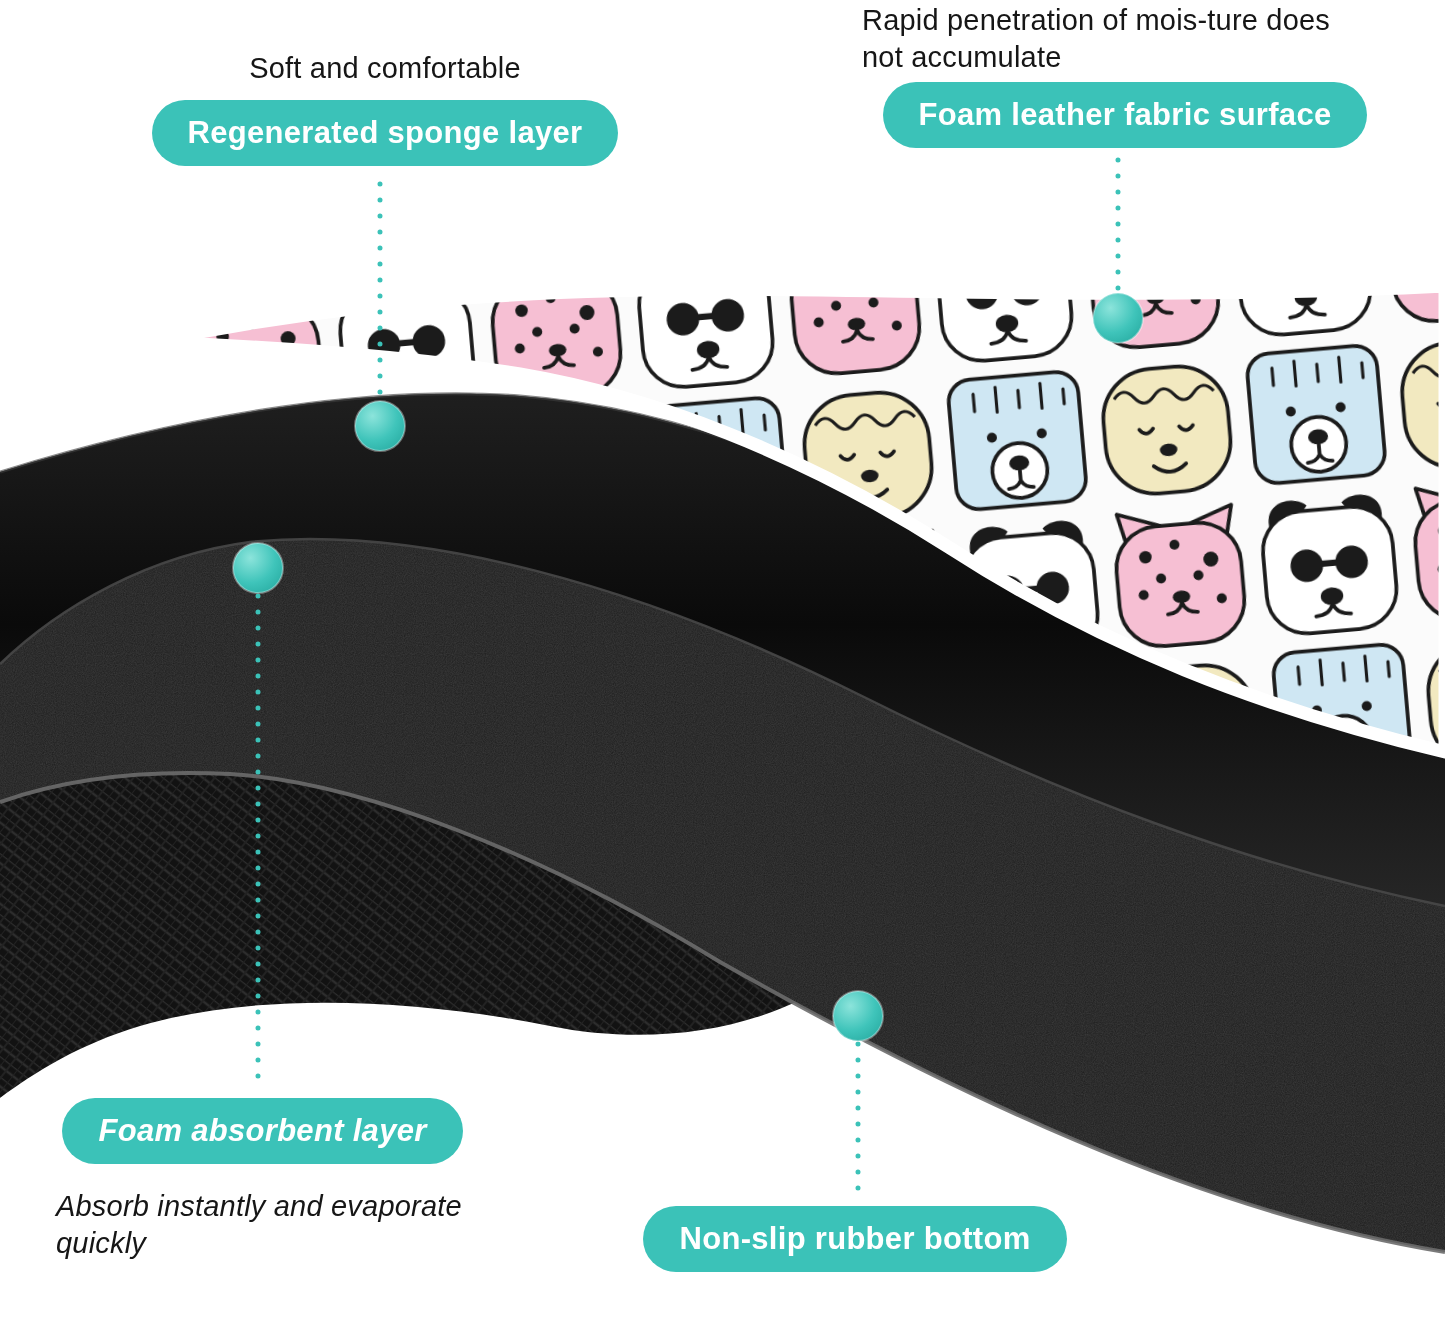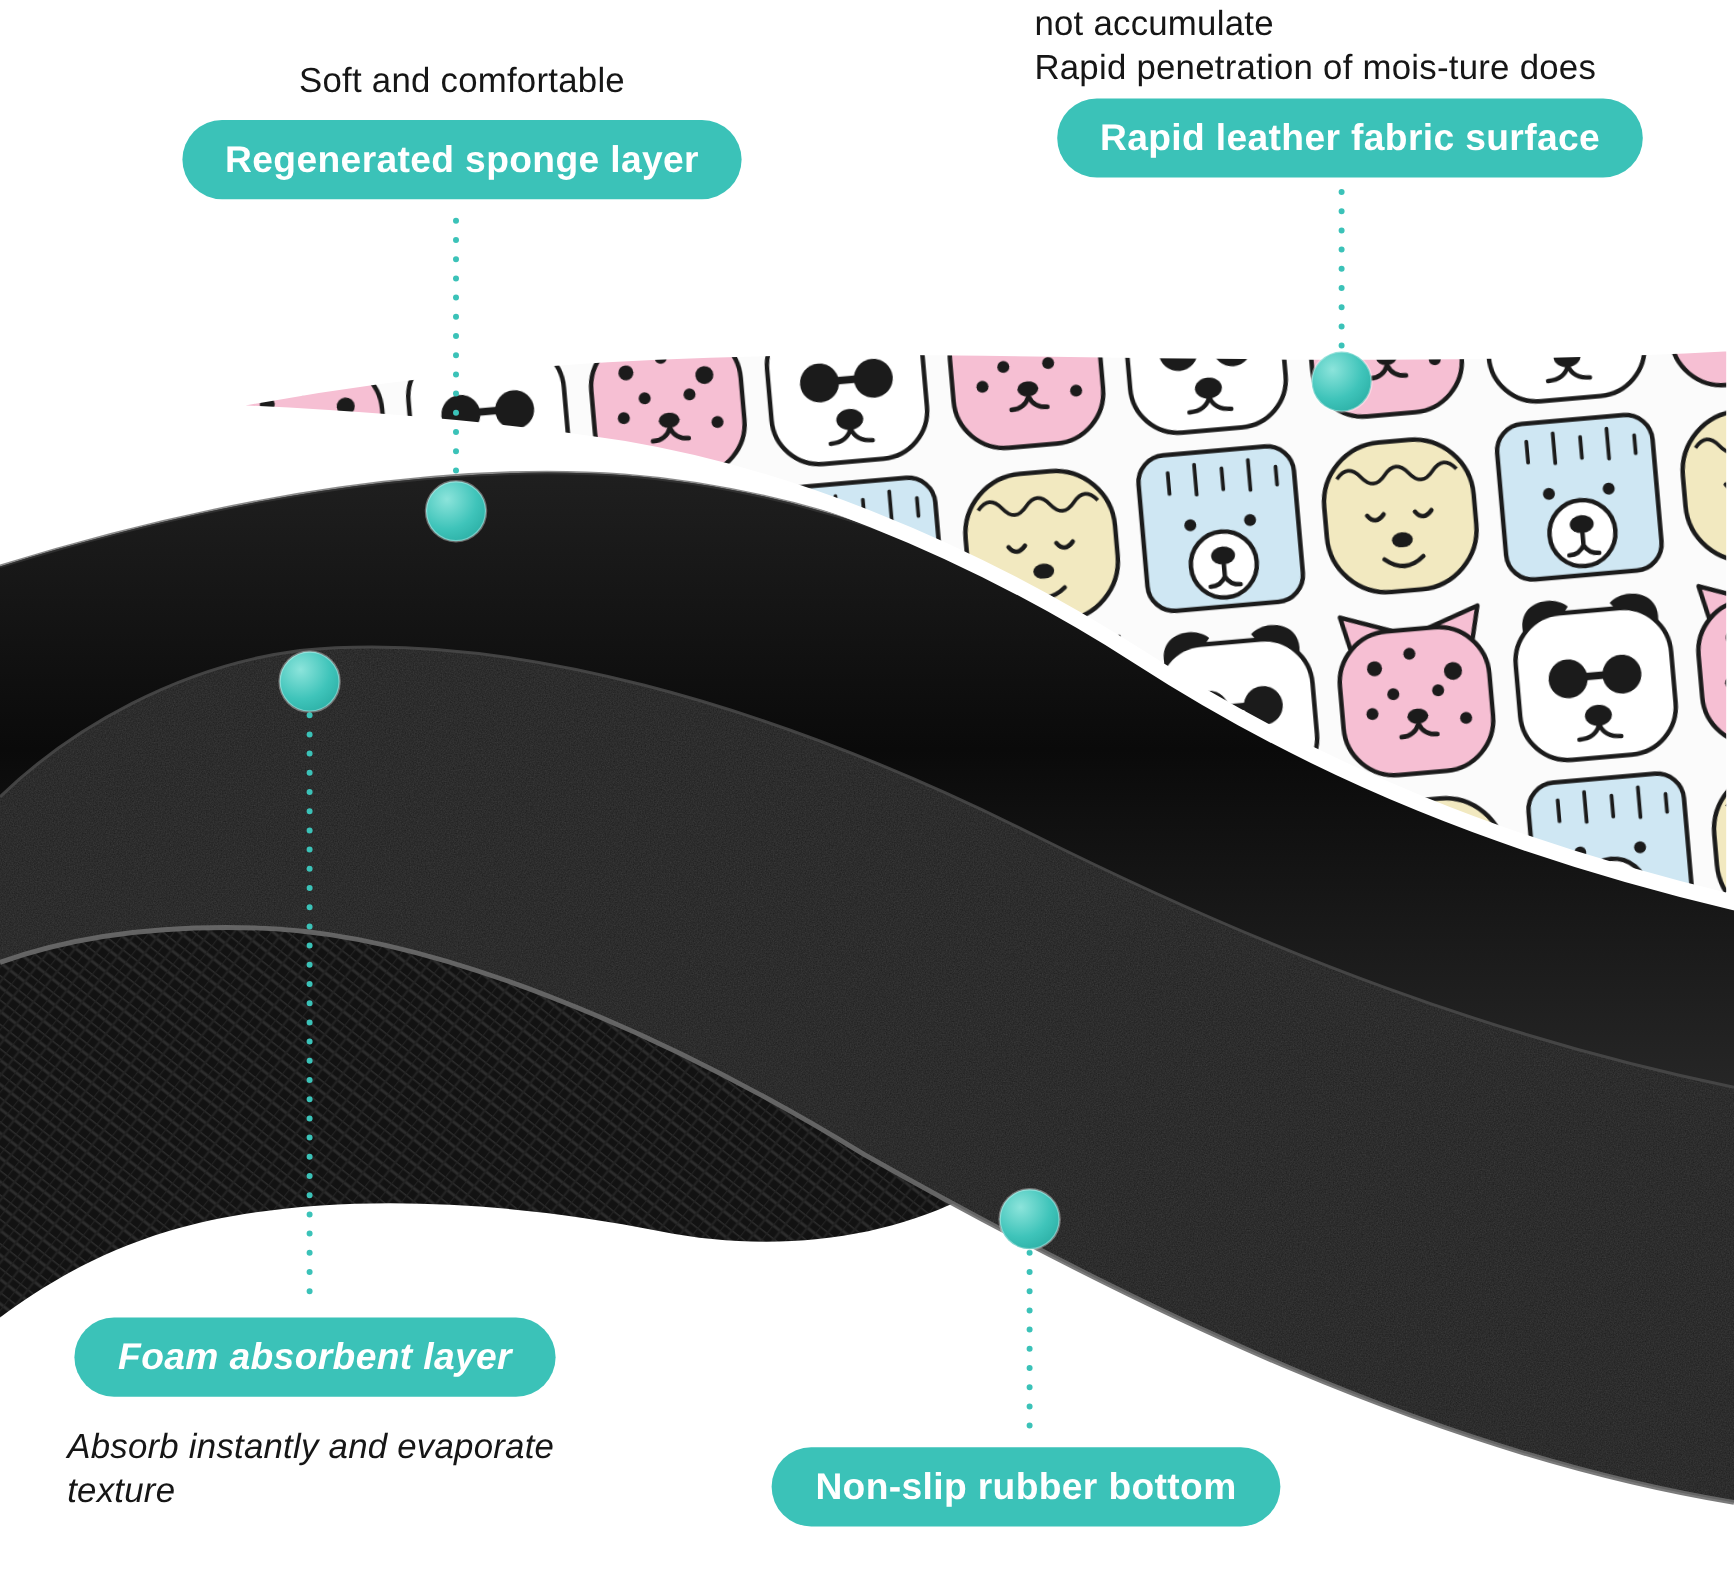--- a/index.html
+++ b/index.html
@@ -145,32 +145,32 @@
       <circle cx="858" cy="1016" r="25" fill="url(#dotGrad)"></circle>
     </g>
   </svg>
 
   <div class="caption center" style="left:140px;top:50px;width:490px;">Soft and comfortable</div>
   <div class="pill-wrap" style="left:100px;top:100px;width:570px;">
     <div class="pill">Regenerated sponge layer</div>
   </div>
 
   <div class="caption" style="left:862px;top:2px;width:575px;">
+    <span class="line">Rapid penetration of mois-ture does</span>
     <span class="line">not accumulate</span>
-    <span class="line">Rapid penetration of mois-ture does</span>
   </div>
   <div class="pill-wrap" style="left:845px;top:82px;width:560px;">
-    <div class="pill">Rapid leather fabric surface</div>
+    <div class="pill">Foam leather fabric surface</div>
   </div>
 
   <div class="pill-wrap" style="left:30px;top:1098px;width:465px;font-style:italic;">
     <div class="pill">Foam absorbent layer</div>
   </div>
   <div class="caption" style="left:56px;top:1188px;width:500px;font-style:italic;">
     <span class="line">Absorb instantly and evaporate</span>
-    <span class="line">texture</span>
+    <span class="line">quickly</span>
   </div>
 
   <div class="pill-wrap" style="left:610px;top:1206px;width:490px;">
     <div class="pill">Non-slip rubber bottom</div>
   </div>
 
 </div>
 
 </body></html>

